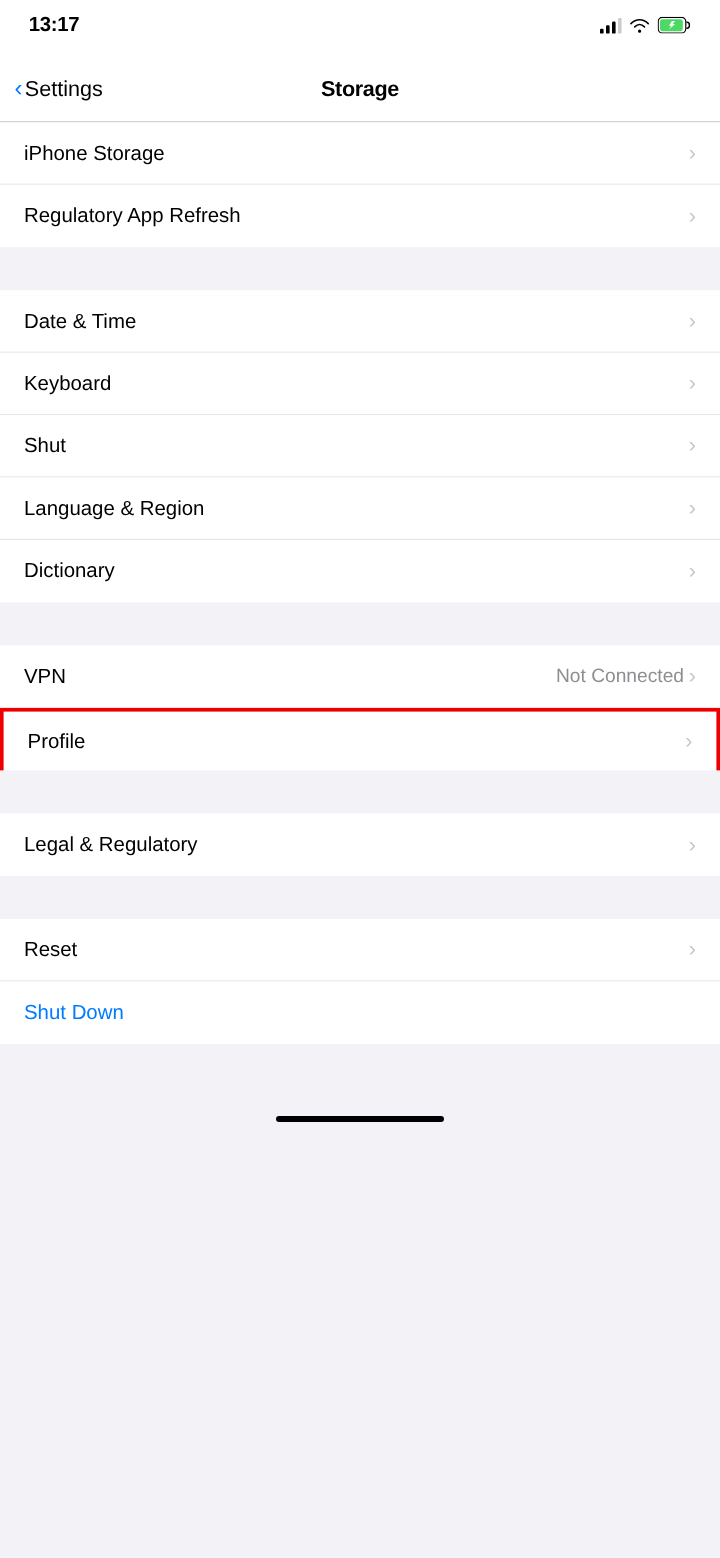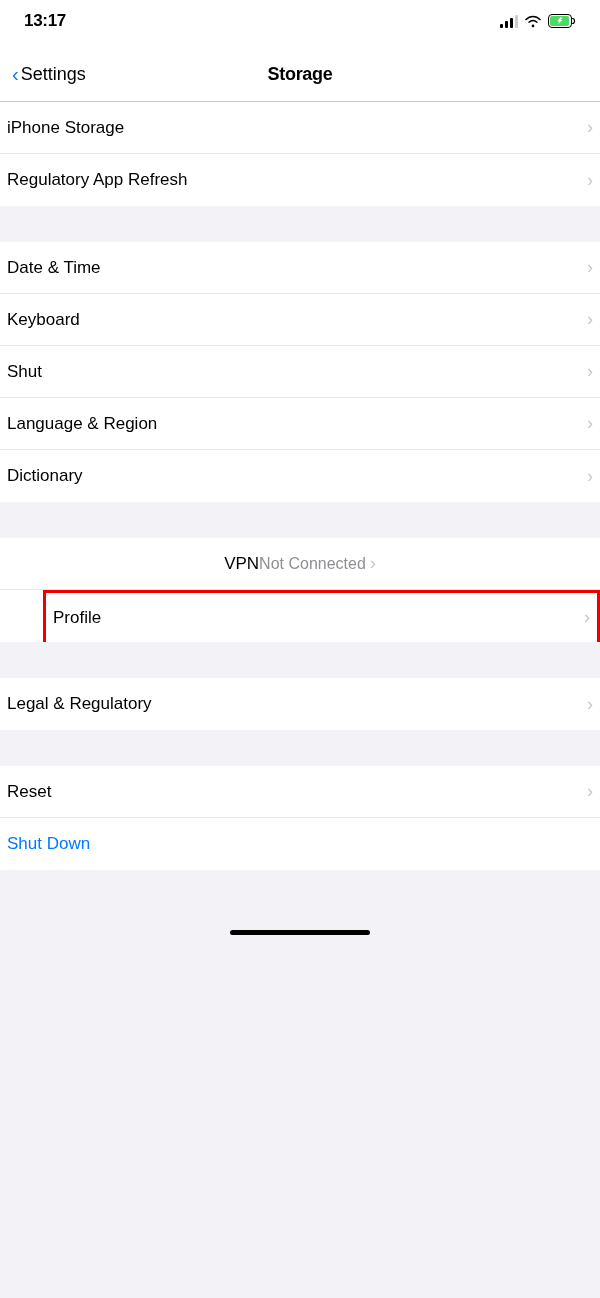--- a/index.html
+++ b/index.html
@@ -125,21 +125,21 @@
 
     
     .settings-section {
       background: #ffffff;
     }
 
     .settings-row {
       display: flex;
       align-items: center;
       justify-content: space-between;
-      padding: 0 7px;
+      padding: 0 20px;
       height: 52px;
       background: #ffffff;
       border-bottom: 1px solid #e5e5ea;
       cursor: pointer;
       position: relative;
     }
 
     .settings-row:last-child {
       border-bottom: none;
     }
@@ -165,27 +165,25 @@
       color: #c7c7cc;
       font-size: 18px;
       font-weight: 400;
     }
 
     
     .profile-row {
       border: 3px solid #e00;
       position: relative;
       z-index: 2;
-      margin-left: 43px;
     }
 
     
     .vpn-row {
       border-bottom: 1px solid #e5e5ea;
-      justify-content: center;
     }
 
     
     .row-label-blue {
       font-size: 17px;
       color: #007aff;
       font-weight: 400;
     }
 
     

